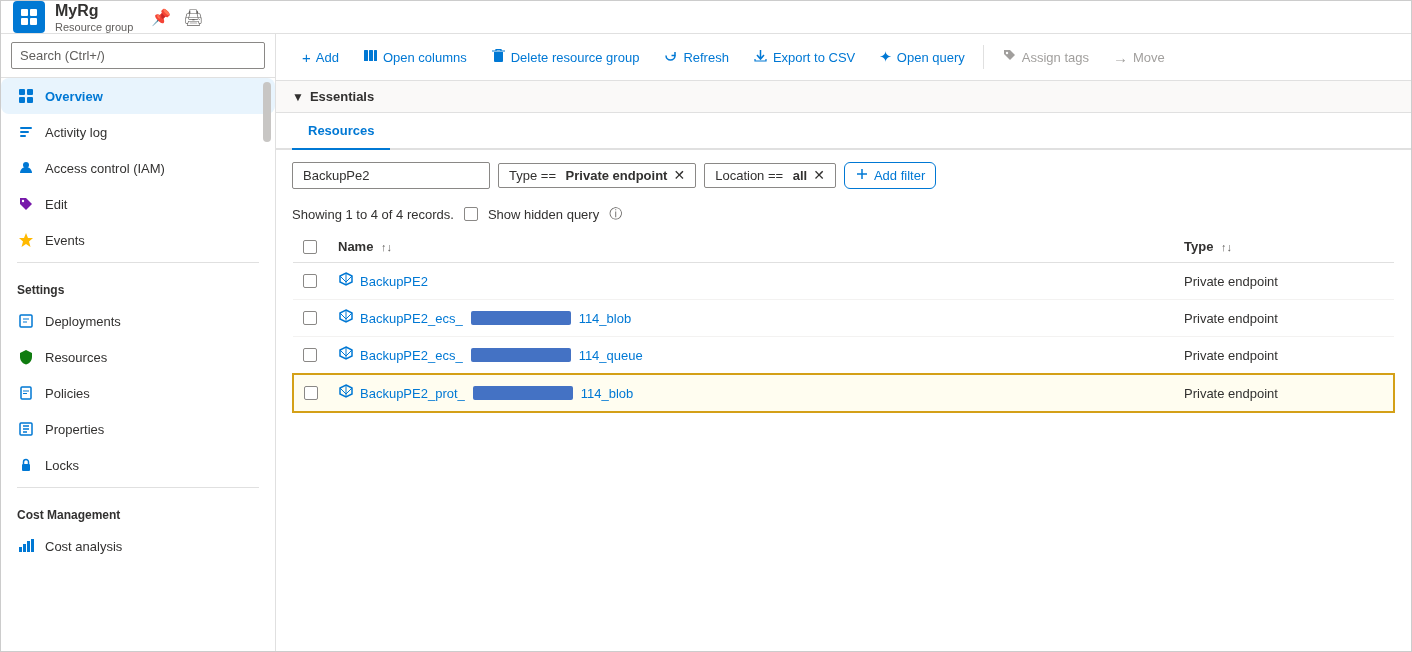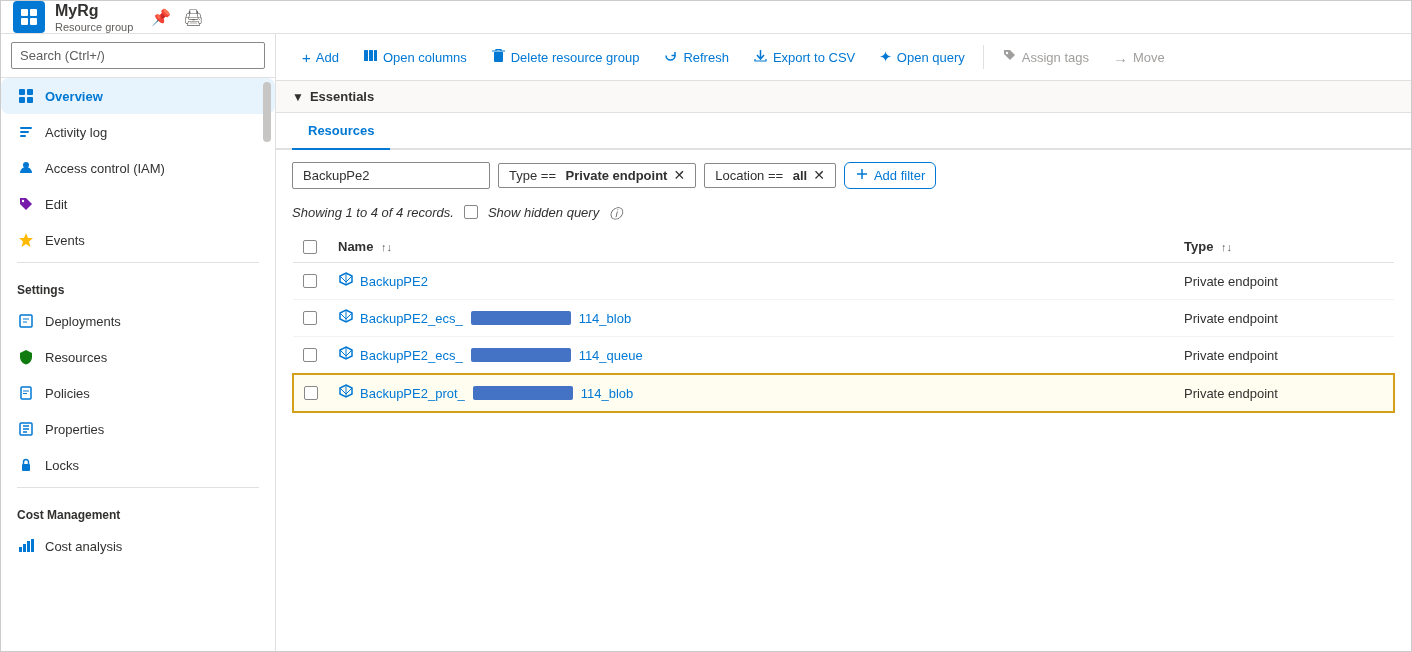--- a/index.html
+++ b/index.html
@@ -70,21 +70,21 @@
     
     .filter-bar { padding: 12px 16px; display: flex; align-items: center; gap: 8px; flex-wrap: wrap; }
     .filter-input { padding: 5px 10px; border: 1px solid #8a8886; border-radius: 2px; font-size: 13px; color: #323130; min-width: 120px; }
     .filter-chip { display: flex; gap: 6px; padding: 4px 10px; border: 1px solid #8a8886; border-radius: 2px; font-size: 13px; background: #fff; white-space: nowrap; }
     .filter-chip .chip-label { color: #323130; }
     .filter-chip .chip-value { font-weight: 700; color: #323130; }
     .filter-chip .chip-close { cursor: pointer; color: #323130; font-size: 14px; line-height: 1; }
     .add-filter-btn { display: flex; align-items: center; gap: 5px; padding: 4px 10px; border: 1px solid #0078d4; border-radius: 6px; background: #fff; cursor: pointer; color: #0078d4; font-size: 13px; }
 
     
-    .records-bar { padding: 4px 16px 8px 16px; display: flex; align-items: flex-start; gap: 10px; font-size: 13px; color: #323130; font-style: italic; }
+    .records-bar { padding: 4px 16px 8px 16px; display: flex; align-items: center; gap: 10px; font-size: 13px; color: #323130; }
 
     
     .table-container { flex: 1; overflow-y: auto; padding: 0 16px; }
     table { width: 100%; border-collapse: collapse; }
     thead th { padding: 8px 10px; font-size: 13px; font-weight: 600; color: #323130; border-bottom: 1px solid #e0e0e0; text-align: left; white-space: nowrap; margin-top: 36px; }
     thead th .sort-icon { font-size: 11px; color: #605e5c; margin-left: 4px; }
     tbody tr { border-bottom: 1px solid #f3f2f1; }
     tbody tr.selected-row { border: 2px solid #d4a017; background: #fffdf0; }
     tbody td { padding: 8px 10px; font-size: 13px; color: #323130; }
     .row-checkbox { width: 14px; height: 14px; border: 1px solid #8a8886; border-radius: 2px; background: #fff; }

